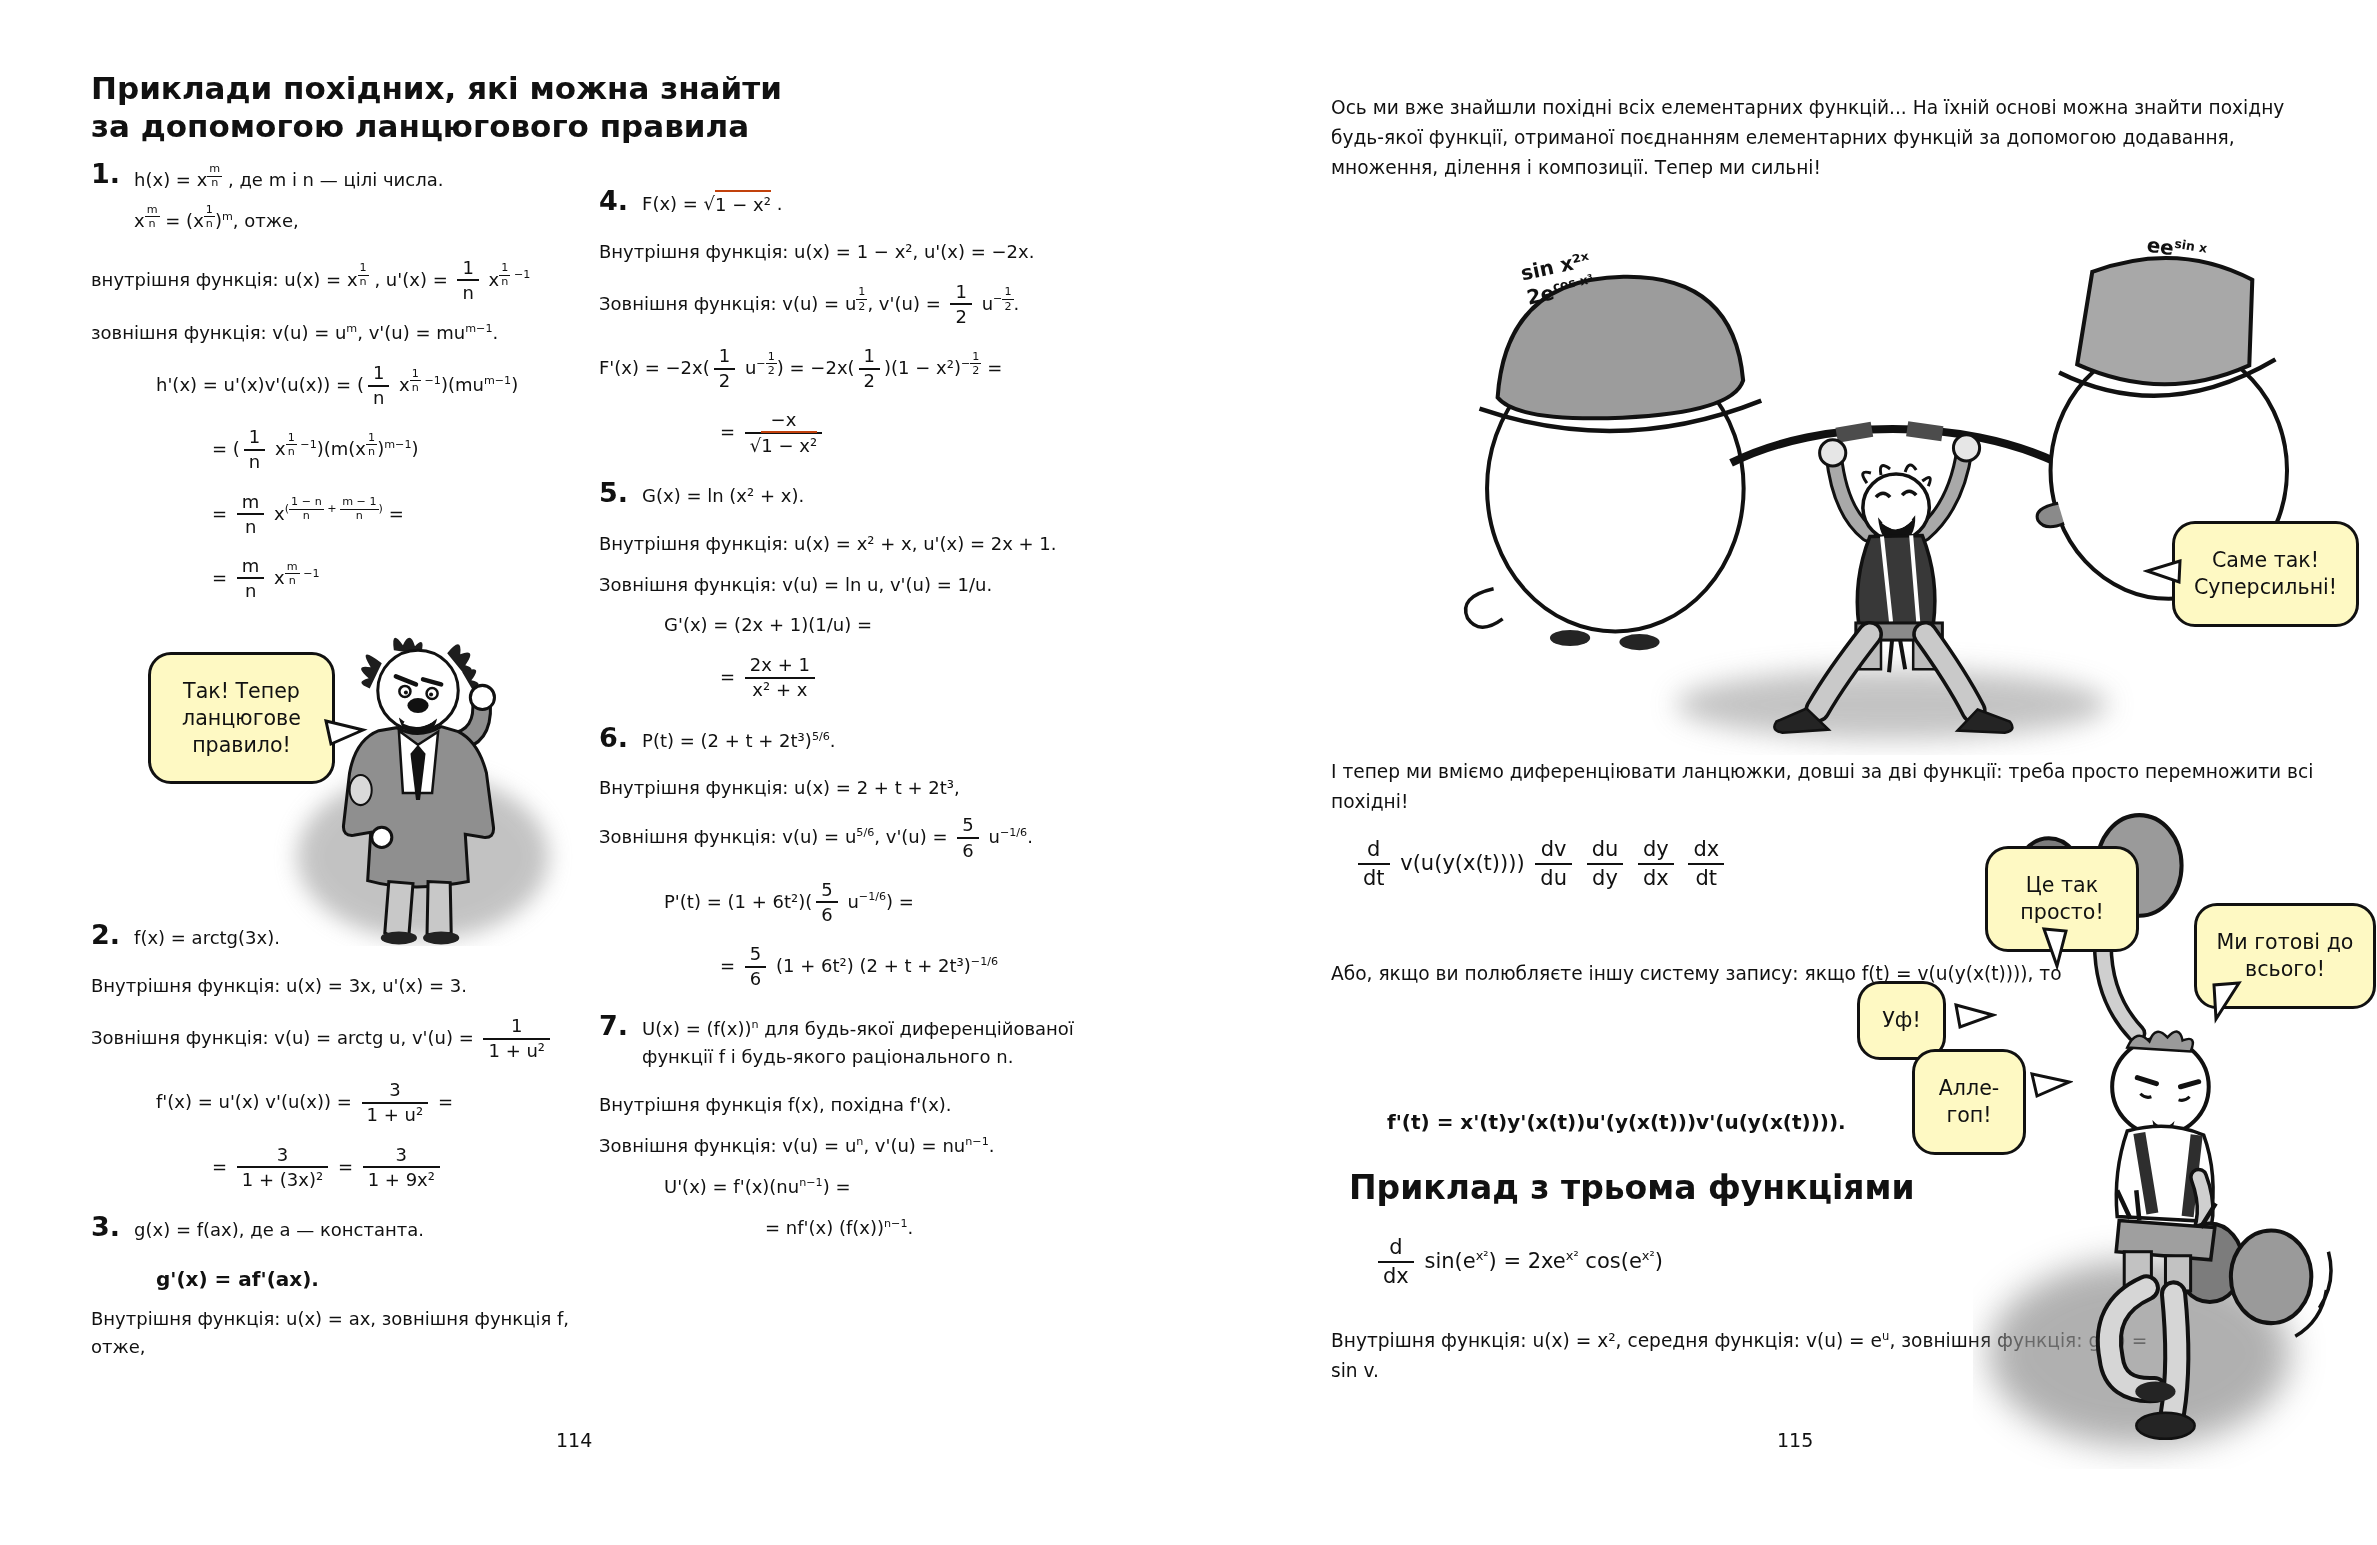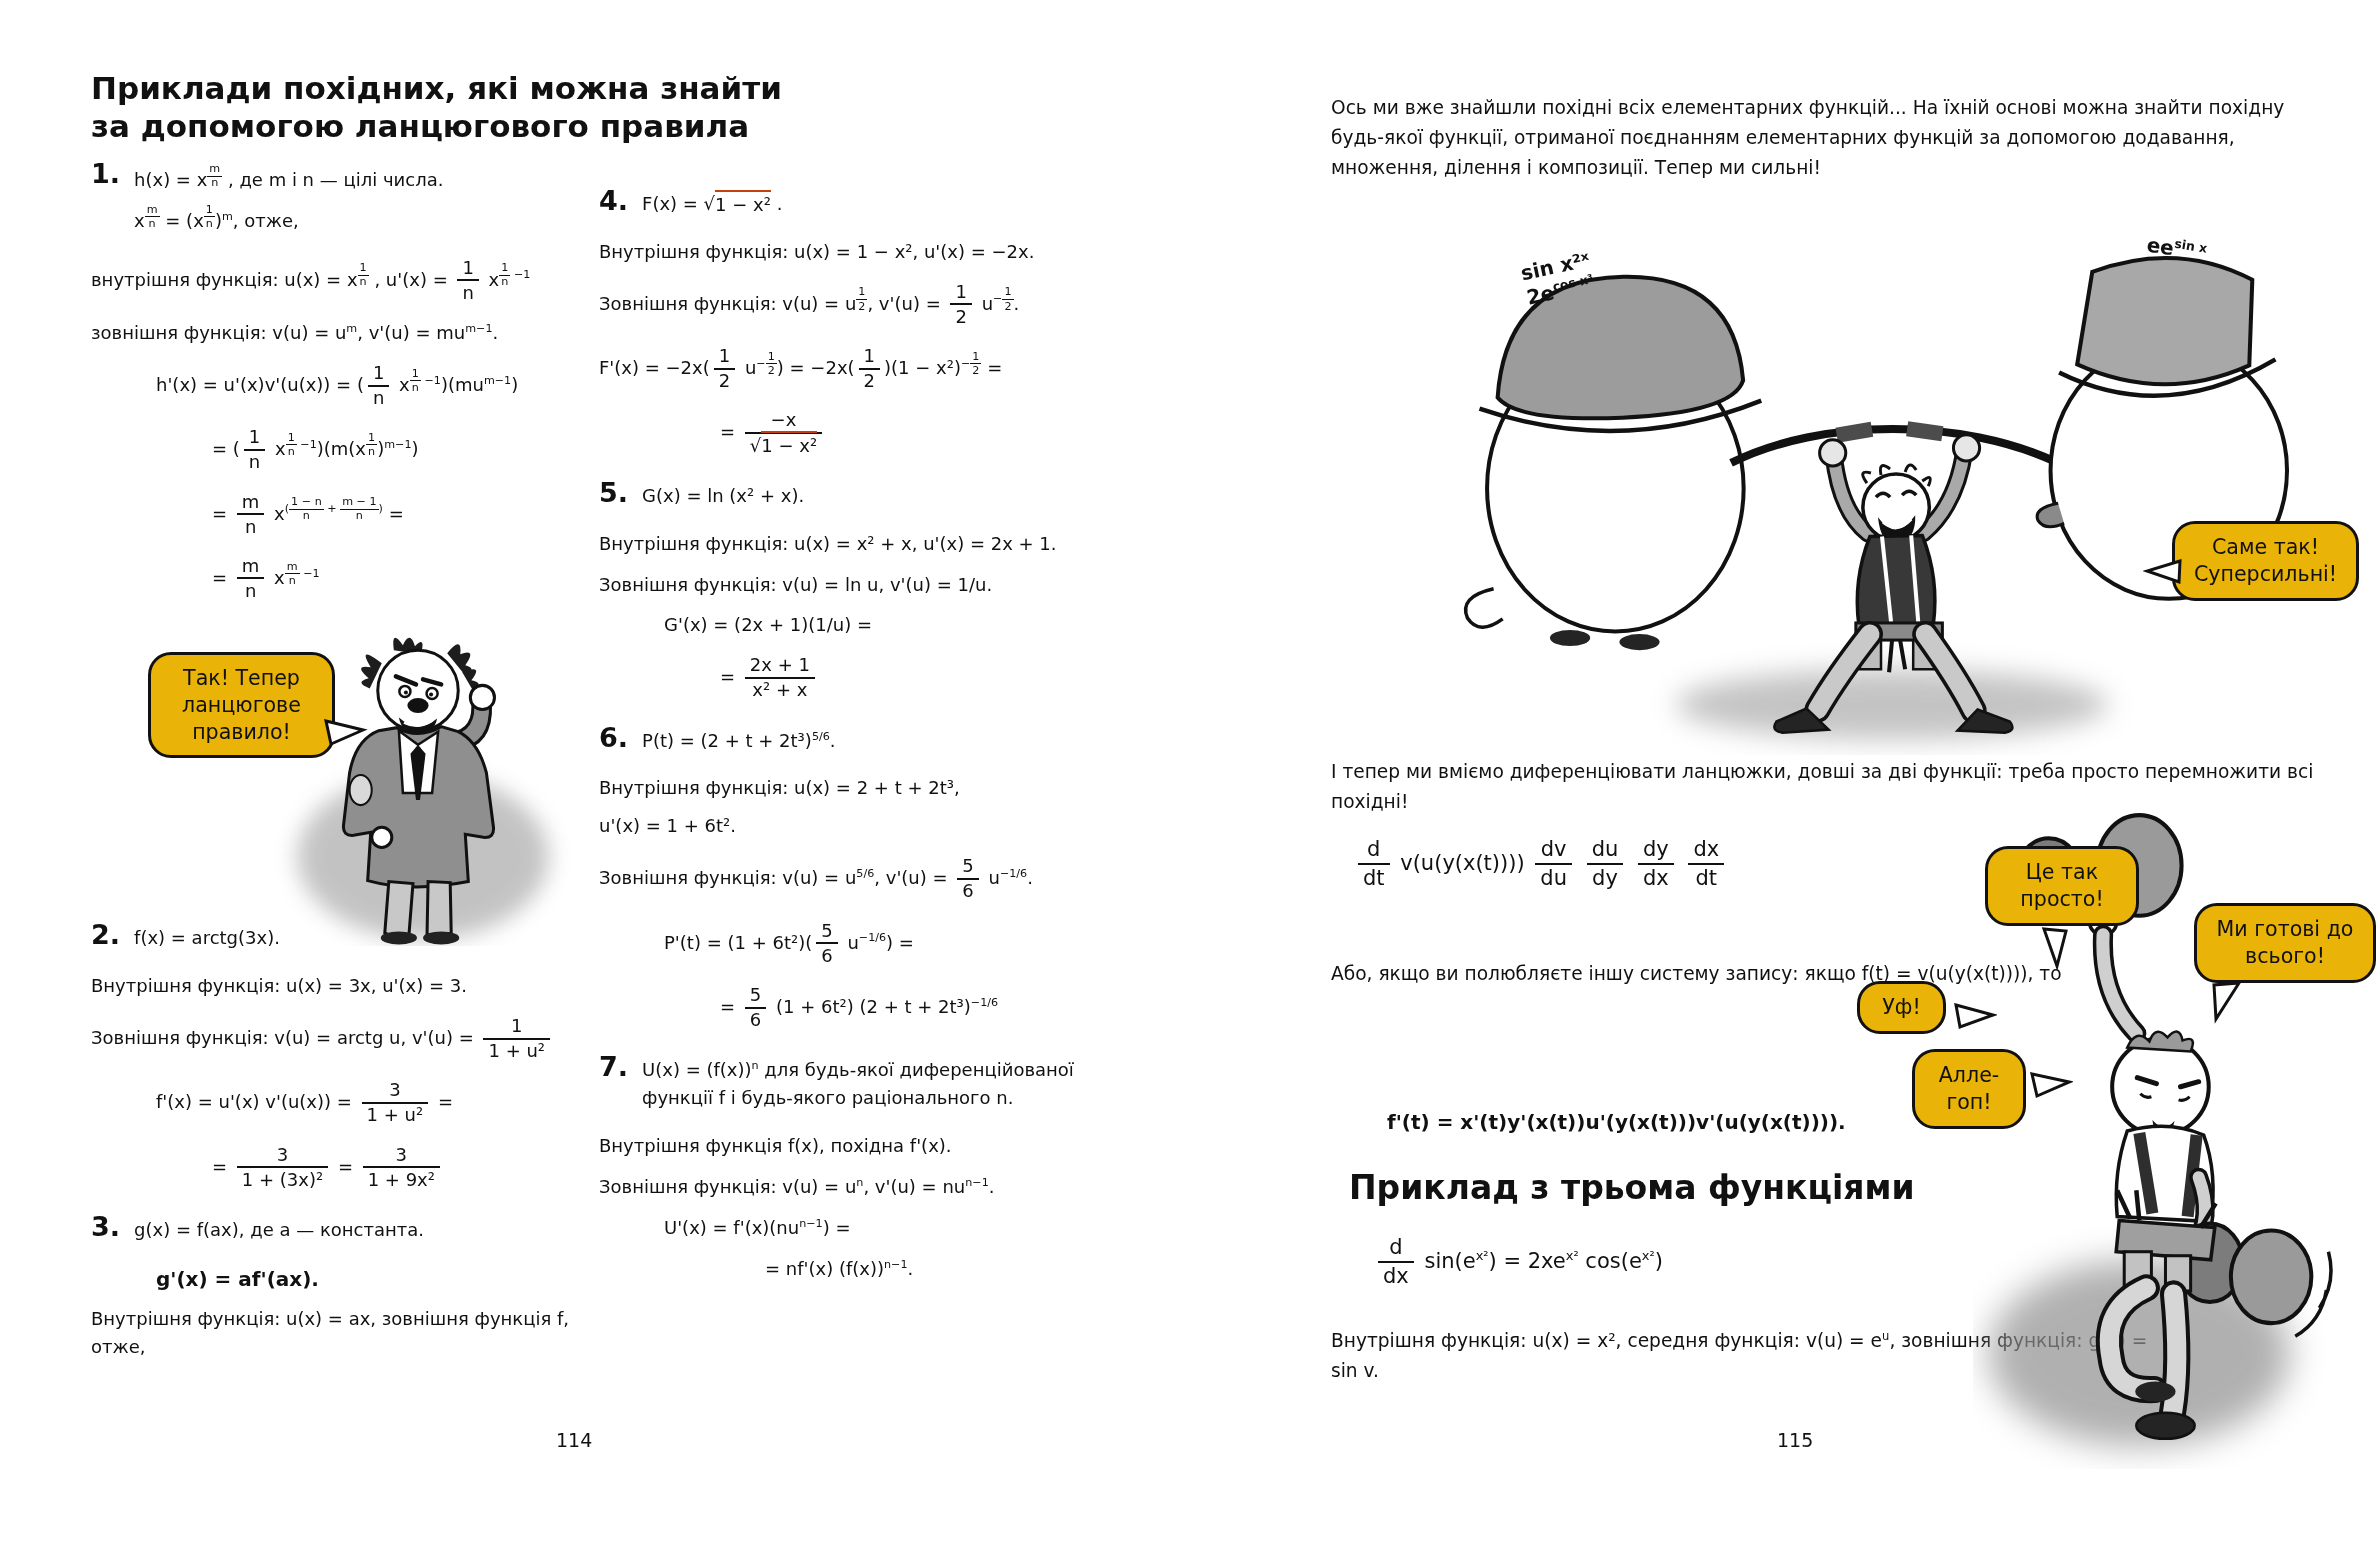--- a/index.html
+++ b/index.html
@@ -23,22 +23,22 @@
   .fr>b{display:block;font-weight:inherit;border-bottom:2px solid #111;padding:0 5px 1.5px;}
   .fr>i{display:block;font-style:normal;padding:1.5px 5px 0;}
   .exp{display:inline-block;font-size:0.62em;vertical-align:0.62em;line-height:1.05;}
   .fr2{display:inline-block;text-align:center;vertical-align:middle;line-height:1.08;}
   .fr2>b{display:block;font-weight:inherit;border-bottom:1.5px solid #111;padding:0 2px 0.5px;}
   .fr2>i{display:block;font-style:normal;padding:0.5px 2px 0;}
   .ov{border-top:2px solid #c2410c;padding-top:1.5px;}
   .par{position:absolute;font-size:18.6px;line-height:1.6;}
   .formula{position:absolute;font-size:21px;white-space:nowrap;}
   .h3{position:absolute;font-weight:bold;font-size:33px;}
-  .bubble{position:absolute;background:#eab308;border:3px solid #111;border-radius:23px;
-          padding:10px 15px;font-size:20.6px;line-height:1.3;text-align:center;z-index:6;}
+  .bubble{position:absolute;background:#fef9c3;border:3px solid #111;border-radius:23px;
+          padding:23px 15px;font-size:20.6px;line-height:1.3;text-align:center;z-index:6;}
   .tail{position:absolute;z-index:7;}
   .pagenum{position:absolute;font-size:19px;z-index:4;}
   .hatlabel{position:absolute;font-weight:bold;font-size:20px;line-height:1.25;text-align:center;z-index:4;}
   svg.cartoon{position:absolute;z-index:1;}
 </style>
 </head>
 <body>
 
 <div id="root">
 
@@ -124,21 +124,20 @@
       </div>
 
       <div class="ex">
         <div class="exhead">
           <div class="exnum">6.</div>
           <div class="exheadtxt">
               <div class="fl nw">P(t) = (2 + t + 2t³)<span class="exp">5/6</span>.</div>
             </div>
         </div>
         <div class="fl nw">Внутрішня функція: u(x) = 2 + t + 2t³,</div>
-        <div class="fl nw big">u'(x) = 1 + 6t².</div>
         <div class="fl nw big">Зовнішня функція: v(u) = u<span class="exp">5/6</span>, v'(u) = <span class="fr"><b>5</b><i>6</i></span> u<span class="exp">−1/6</span>.</div>
         <div class="fl nw big ind1">P'(t) = (1 + 6t²)(<span class="fr"><b>5</b><i>6</i></span> u<span class="exp">−1/6</span>) =</div>
         <div class="fl nw ind2">= <span class="fr"><b>5</b><i>6</i></span> (1 + 6t²) (2 + t + 2t³)<span class="exp">−1/6</span></div>
       </div>
 
       <div class="ex">
         <div class="exhead">
           <div class="exnum">7.</div>
           <div class="exheadtxt">
               <div class="fl">U(x) = (f(x))<span class="exp">n</span> для будь-якої диференційованої функції f і будь-якого раціонального n.</div>

